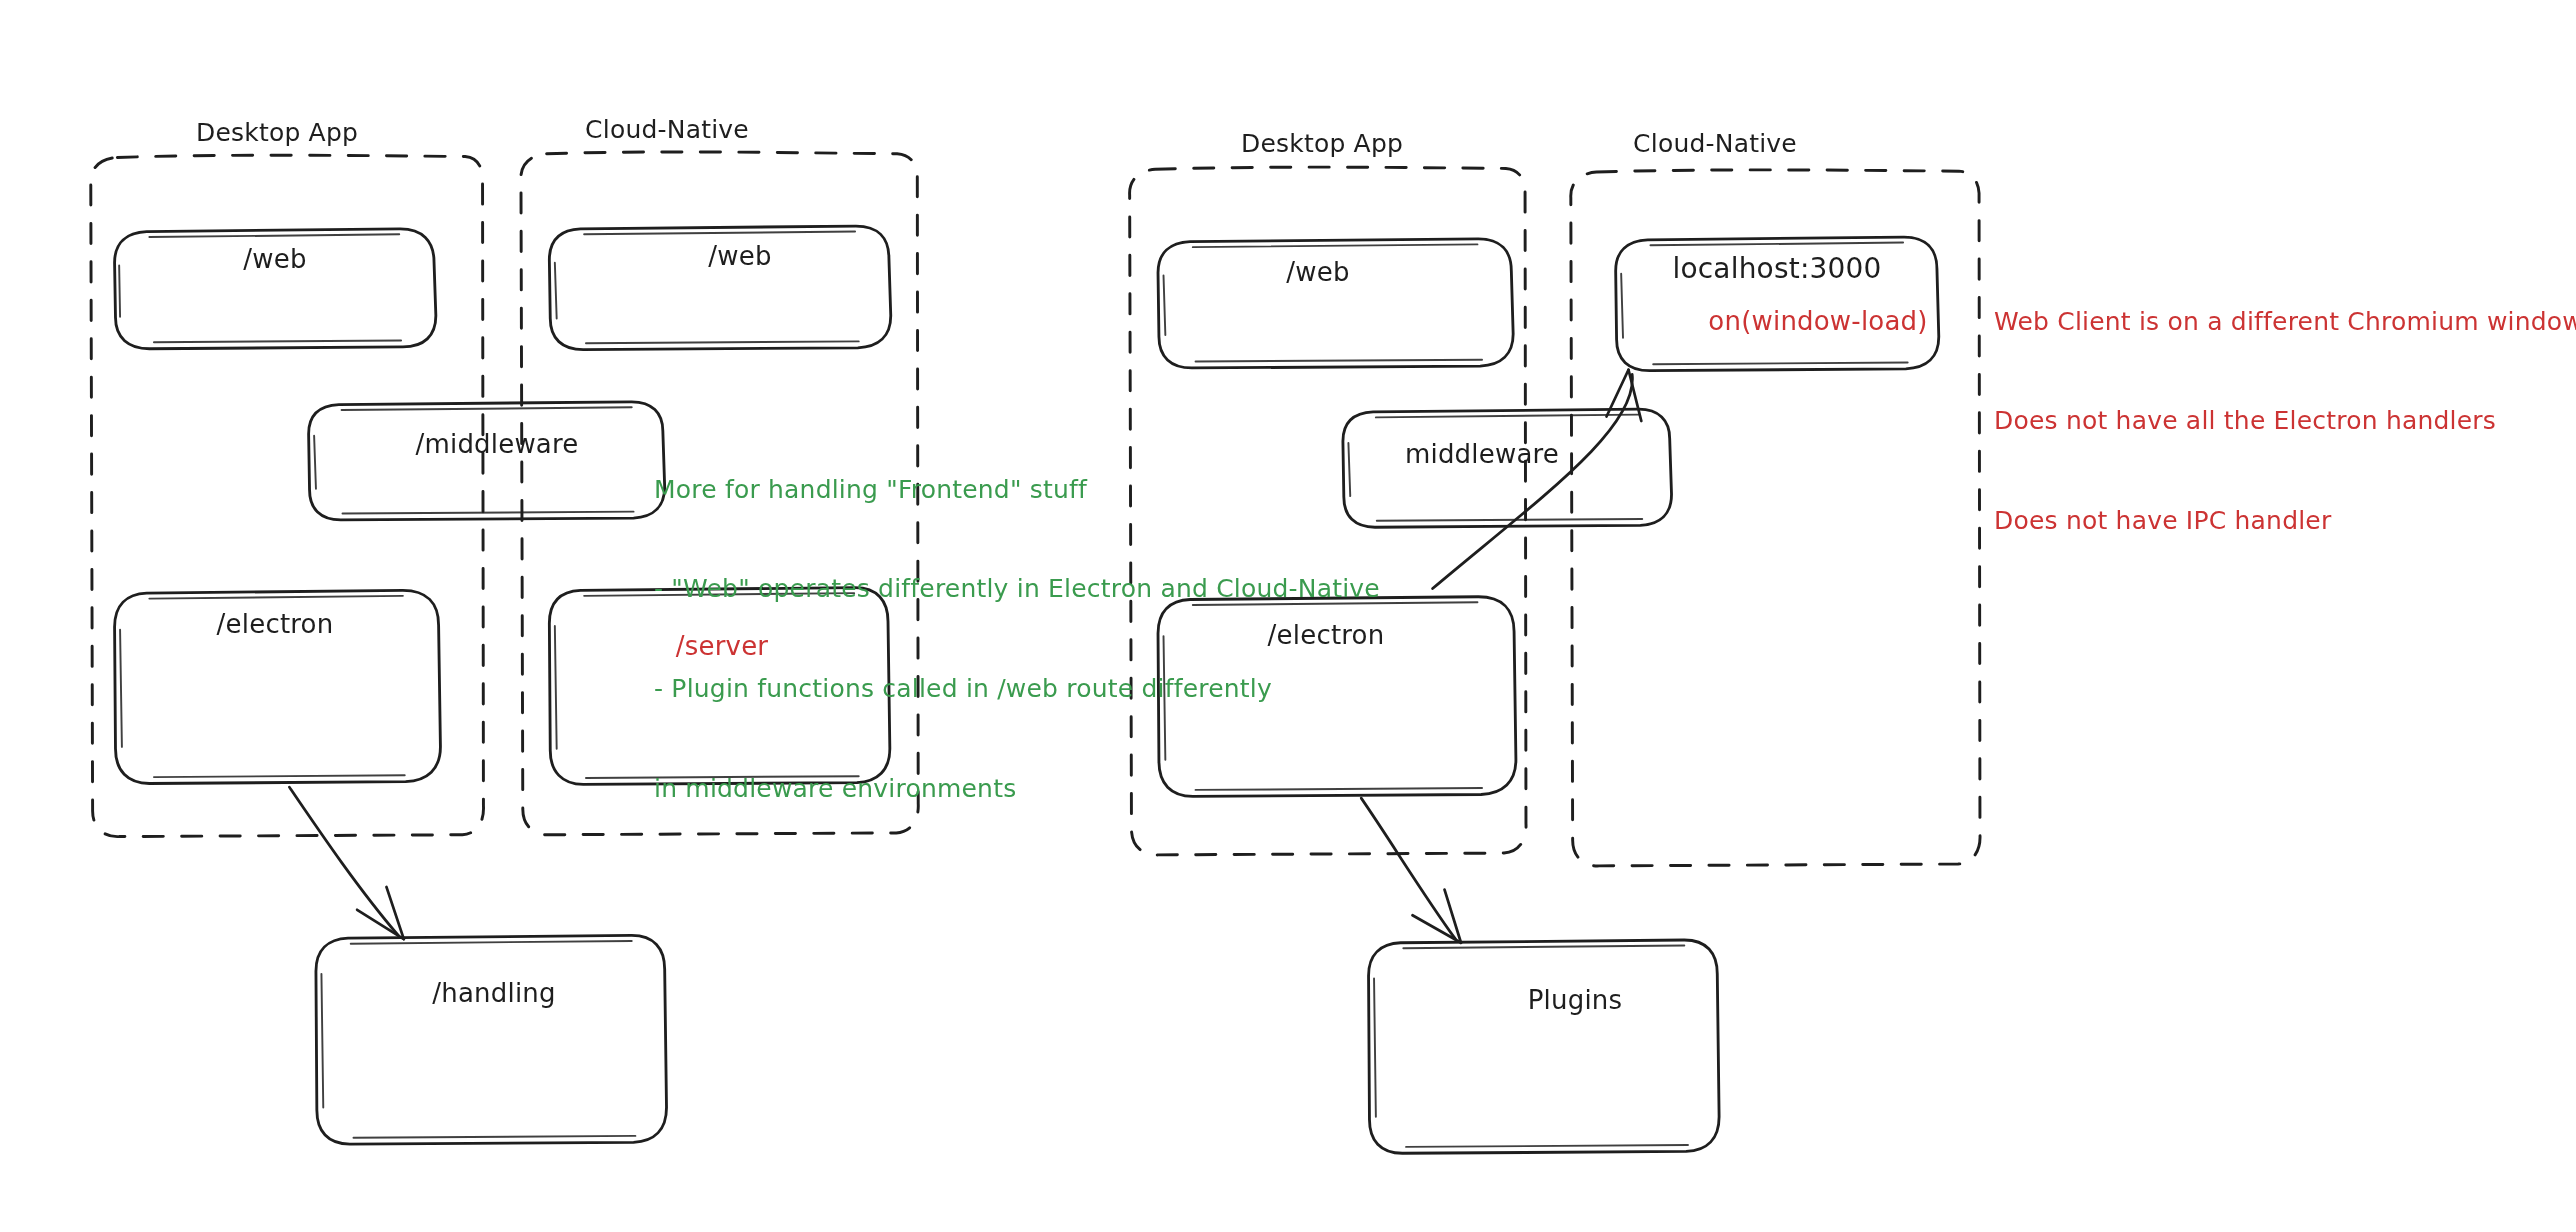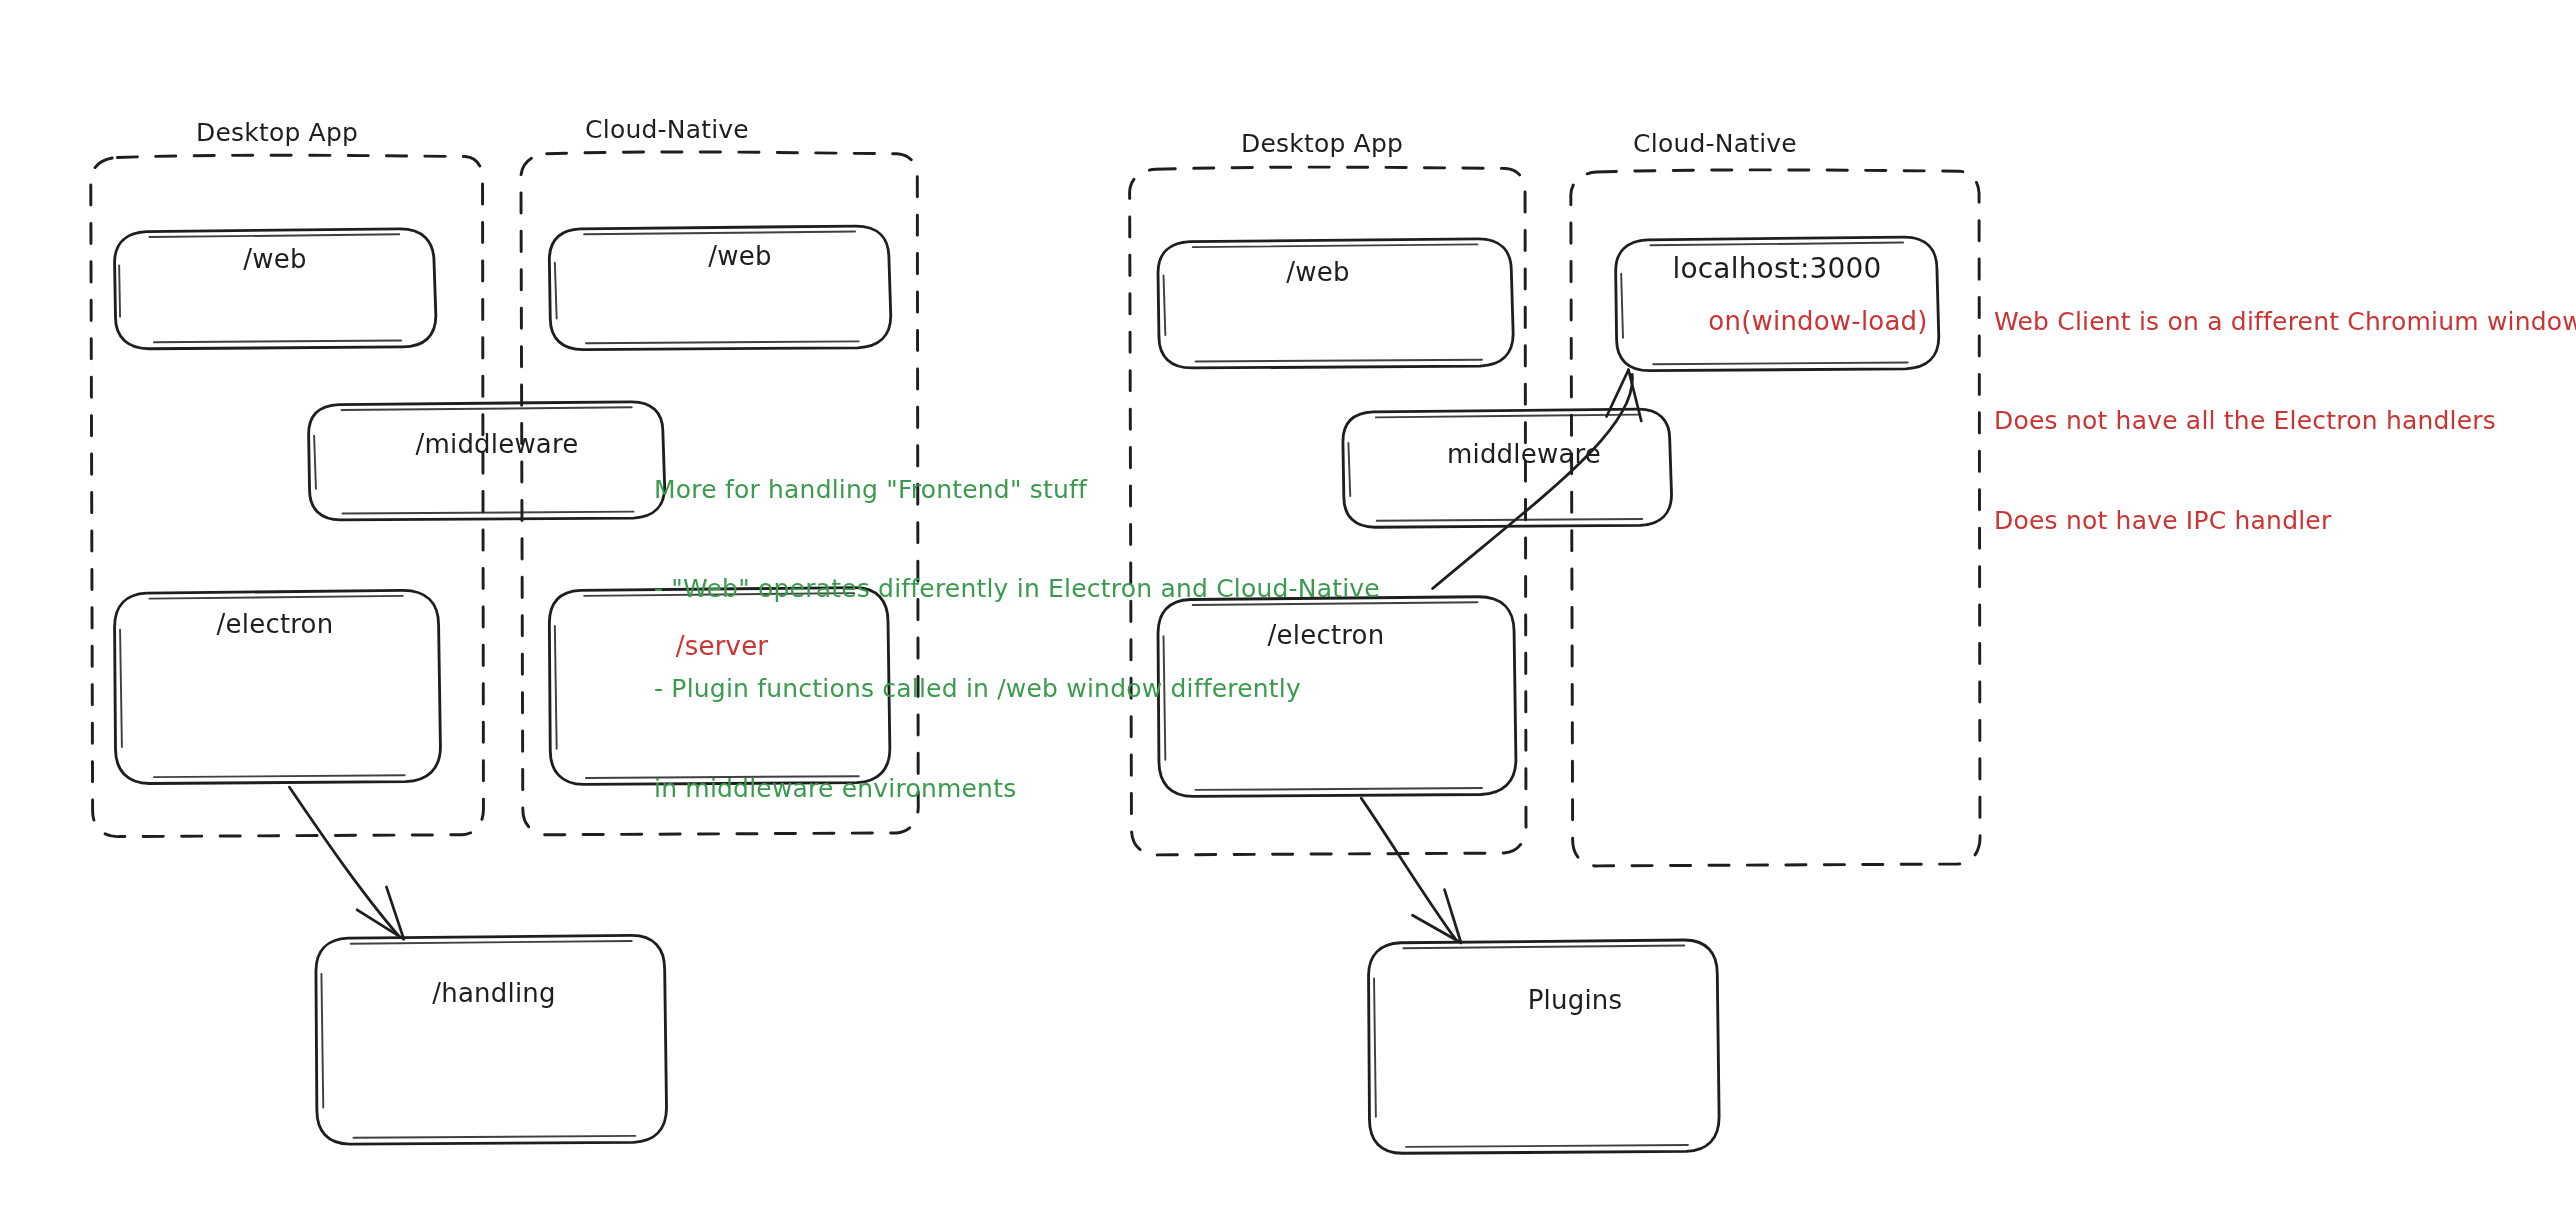--- a/index.html
+++ b/index.html
@@ -170,31 +170,31 @@
   <div class="lbl box-title ctr" style="left:275px; top:243px;">/web</div>
   <div class="lbl box-title ctr" style="left:740px; top:240px;">/web</div>
   <div class="lbl box-title ctr" style="left:497px; top:428px;">/middleware</div>
   <div class="lbl box-title ctr" style="left:275px; top:608px;">/electron</div>
   <div class="lbl box-title ctr red" style="left:722px; top:630px;">/server</div>
   <div class="lbl box-title ctr" style="left:494px; top:977px;">/handling</div>
 
   <div class="lbl note green" style="left:654px; top:406px;">
     <div>More for handling "Frontend" stuff</div>
     <div>- "Web" operates differently in Electron and Cloud-Native</div>
-    <div>- Plugin functions called in /web window differently</div>
+    <div>- Plugin functions called in /web route differently</div>
     <div>in middleware environments</div>
   </div>
 
   <div class="lbl grp-title ctr" style="left:1322px; top:128px;">Desktop App</div>
   <div class="lbl grp-title ctr" style="left:1715px; top:128px;">Cloud-Native</div>
 
   <div class="lbl box-title ctr" style="left:1318px; top:256px;">/web</div>
   <div class="lbl box-title big ctr" style="left:1777px; top:251px;">localhost:3000</div>
   <div class="lbl box-title ctr red" style="left:1818px; top:305px;text-align:center;">on(window-load)</div>
-  <div class="lbl box-title ctr" style="left:1524px; top:438px;text-align:right;">middleware</div>
+  <div class="lbl box-title ctr" style="left:1482px; top:438px;text-align:right;">middleware</div>
   <div class="lbl box-title ctr" style="left:1326px; top:619px;">/electron</div>
   <div class="lbl box-title ctr" style="left:1535px; top:984px;margin-left:40px;">Plugins</div>
 
   <div class="lbl note red" style="left:1994px; top:238px;">
     <div>Web Client is on a different Chromium window</div>
     <div>Does not have all the Electron handlers</div>
     <div>Does not have IPC handler</div>
   </div>
 
 </div>

